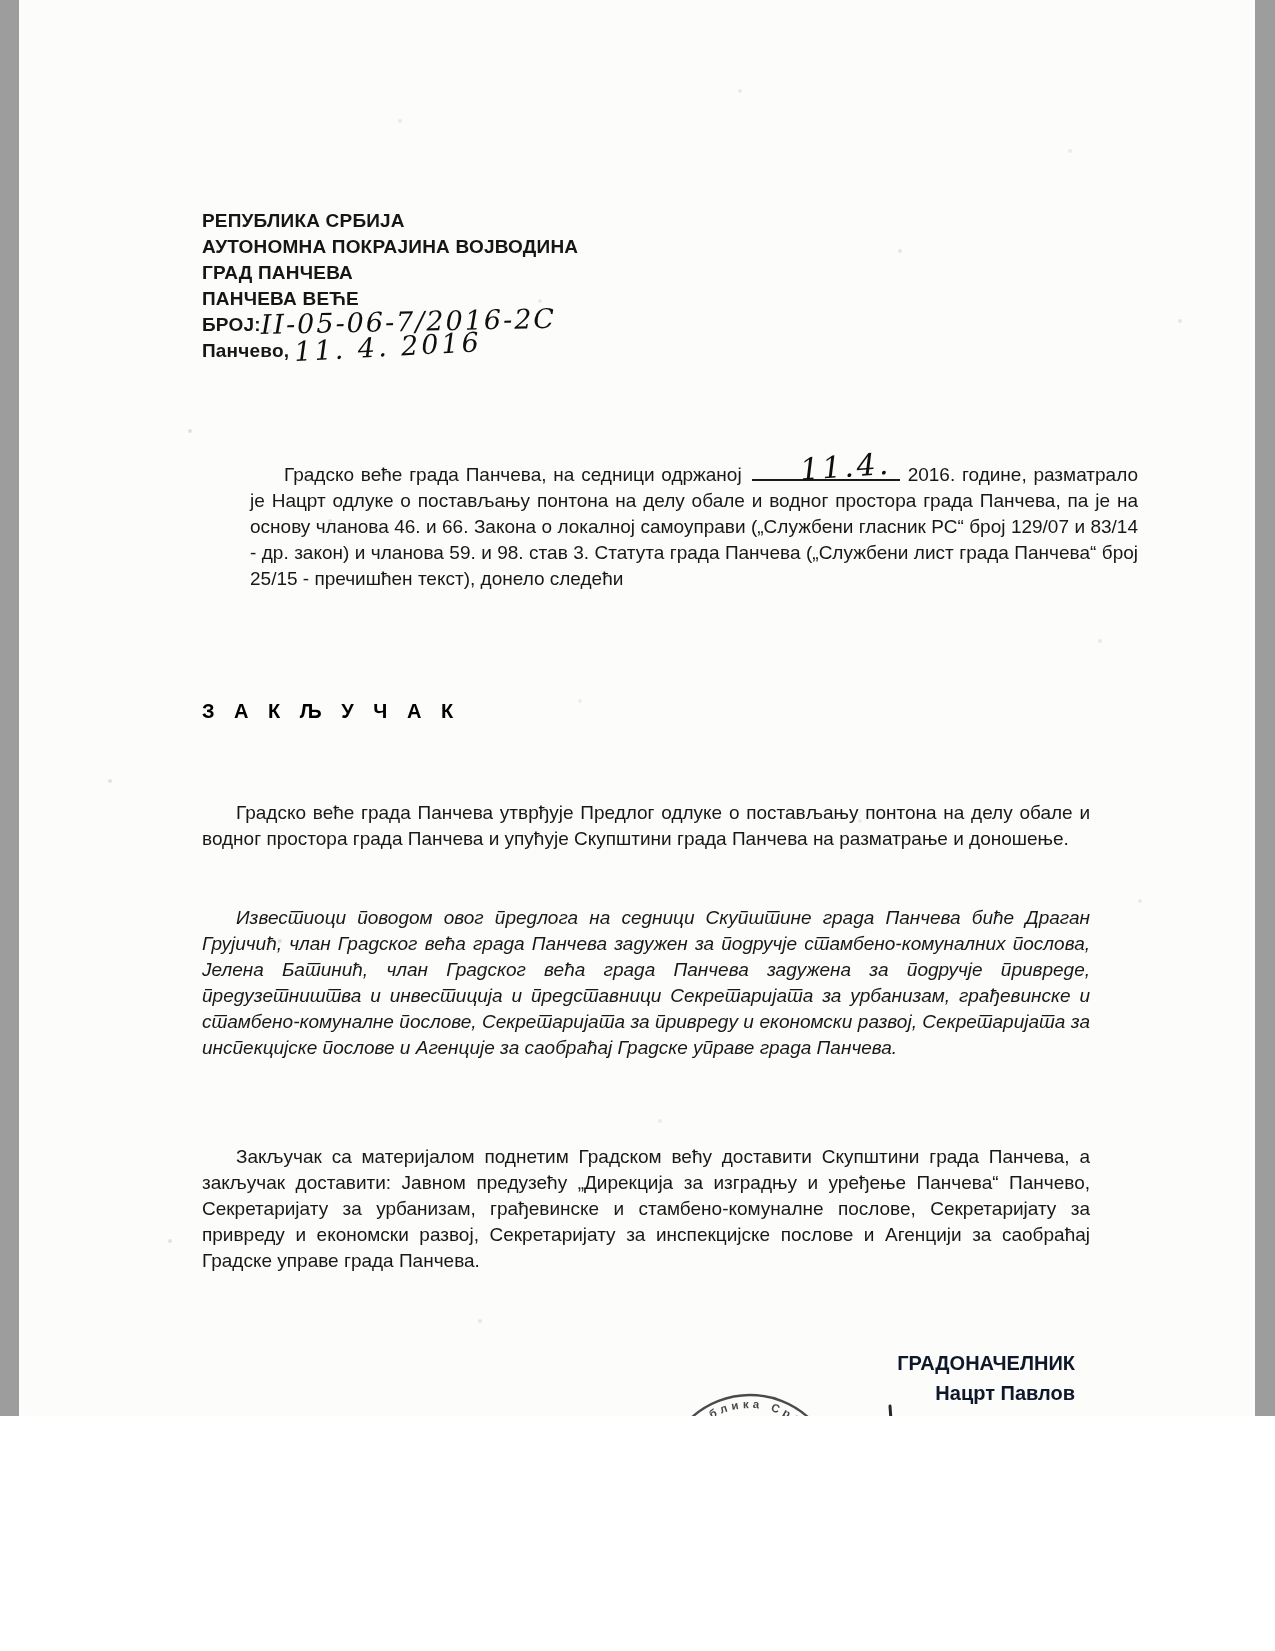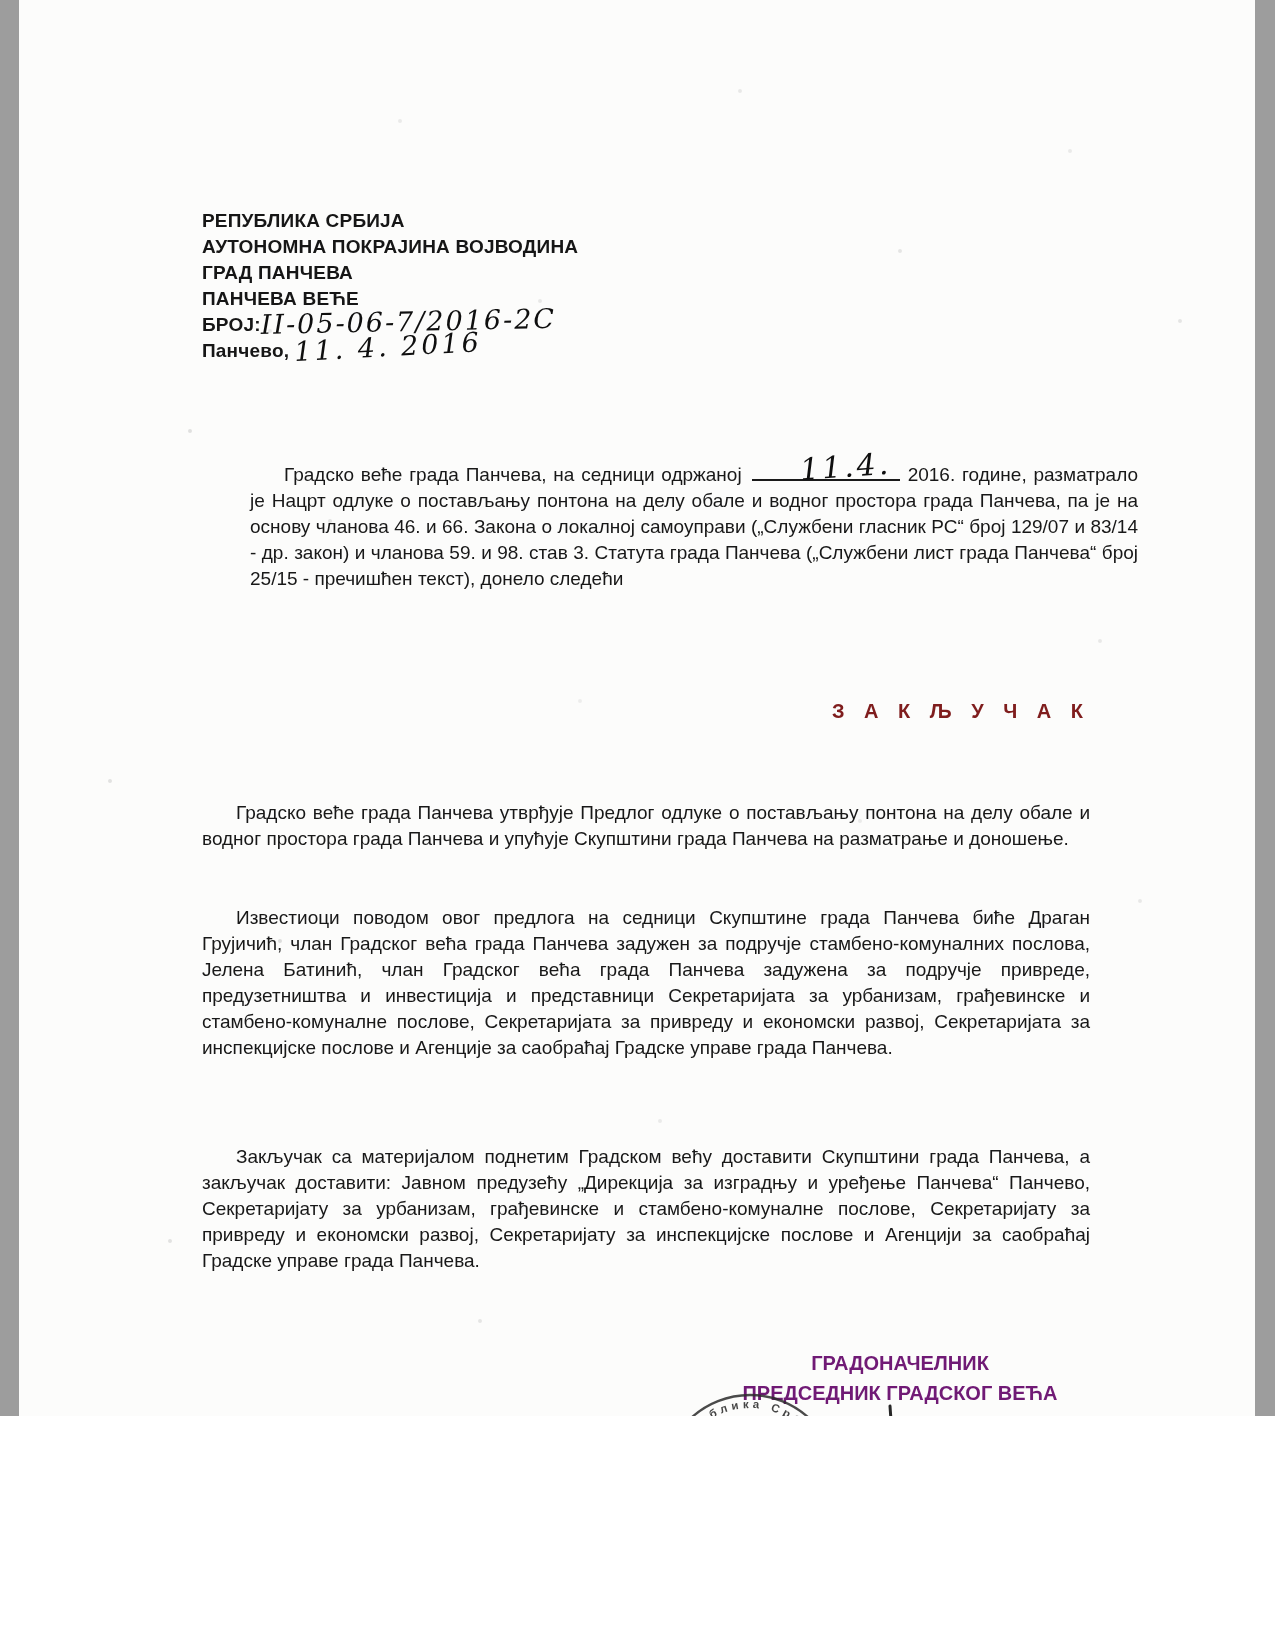--- a/index.html
+++ b/index.html
@@ -67,31 +67,31 @@
     border-bottom:2.5px solid #1a1a1a; vertical-align:baseline;
     margin:0 8px 0 10px;
   }
   .blank .hand-blank {
     position:absolute; left:14px; bottom:-2px; font-size:30px;
     letter-spacing:3px; transform:rotate(-4deg); white-space:nowrap;
   }
 
   .doc-title {
     position:absolute; left:202px; top:700px; width:888px;
-    text-align:right; font-size:20px; font-weight:700;
-    letter-spacing:7px; color:#7f1d1d;
+    text-align:left; font-size:20px; font-weight:700;
+    letter-spacing:7px; color:#000000;
   }
 
   .p2 { top:800px; }
-  .p3 { top:905px; }
+  .p3 { top:905px;font-style:italic; }
   .p4 { top:1144px; }
 
   .sig-block {
     position:absolute; left:725px; top:1348px; width:350px;
-    text-align:center; font-weight:700; color:#701a75;
+    text-align:right; font-weight:700; color:#0f172a;
     font-size:20px; line-height:30px;
   }
 
   .stamp-svg { position:absolute; left:650px; top:1382px; opacity:.85; }
   .signature-svg { position:absolute; left:680px; top:1398px; }
 </style>
 </head>
 <body>
 
 <div class="scan">
@@ -113,21 +113,20 @@
   </div>
 
   <div class="doc-title">З А К Љ У Ч А К</div>
 
   <div class="bodytext p2 indent">Градско веће града Панчева утврђује Предлог одлуке о постављању понтона на делу обале и водног простора града Панчева и упућује Скупштини града Панчева на разматрање и доношење.</div>
   <div class="bodytext p3 indent">Известиоци поводом овог предлога на седници Скупштине града Панчева биће Драган Грујичић, члан Градског већа града Панчева задужен за подручје стамбено-комуналних послова, Јелена Батинић, члан Градског већа града Панчева задужена за подручје привреде, предузетништва и инвестиција и представници Секретаријата за урбанизам, грађевинске и стамбено-комуналне послове, Секретаријата за привреду и економски развој, Секретаријата за инспекцијске послове и Агенције за саобраћај Градске управе града Панчева.</div>
   <div class="bodytext p4 indent">Закључак са материјалом поднетим Градском већу доставити Скупштини града Панчева, а закључак доставити: Јавном предузећу „Дирекција за изградњу и уређење Панчева“ Панчево, Секретаријату за урбанизам, грађевинске и стамбено-комуналне послове, Секретаријату за привреду и економски развој, Секретаријату за инспекцијске послове и Агенцији за саобраћај Градске управе града Панчева.</div>
 
   <div class="sig-block">
     <div>ГРАДОНАЧЕЛНИК</div>
-    <div>ПРЕДСЕДНИК ГРАДСКОГ ВЕЋА</div>
     <div>Нацрт Павлов</div>
   </div>
 
   <svg class="stamp-svg" width="200" height="200" viewBox="0 0 200 200">
     <defs>
       <path id="arcOuter" d="M 26,100 A 74,74 0 0 1 174,100"></path>
       <path id="arcRing2" d="M 42,100 A 58,58 0 0 1 158,100"></path>
       <path id="arcRing3" d="M 56,100 A 44,44 0 0 1 144,100"></path>
       <path id="arcBottom" d="M 40,100 A 60,60 0 0 0 160,100"></path>
     </defs>

